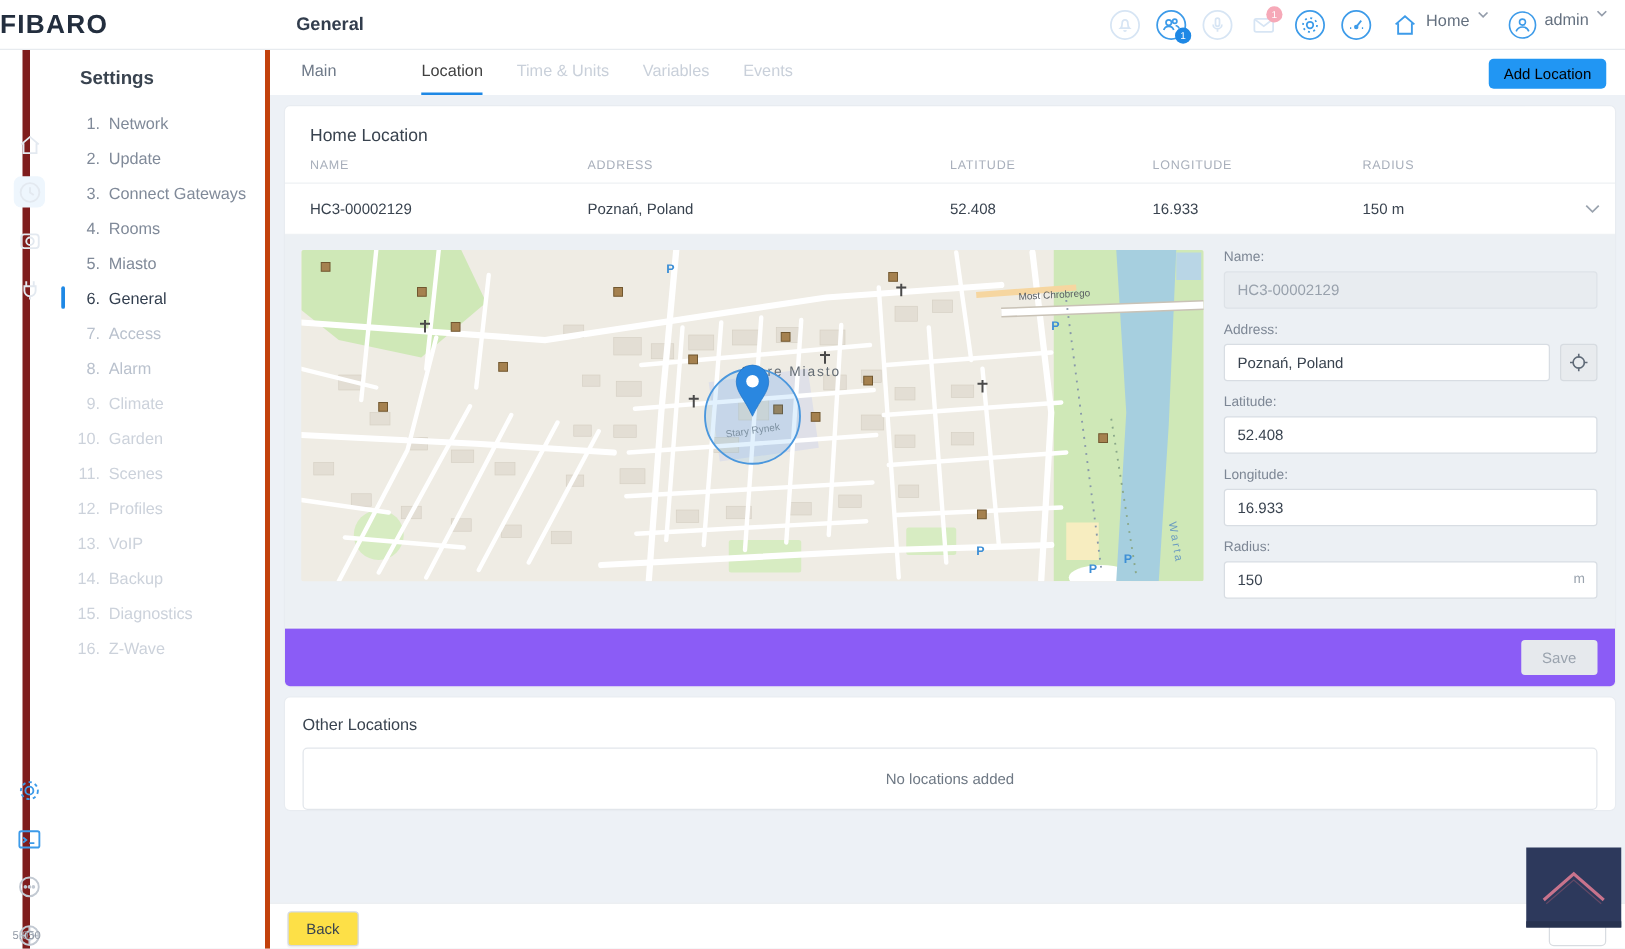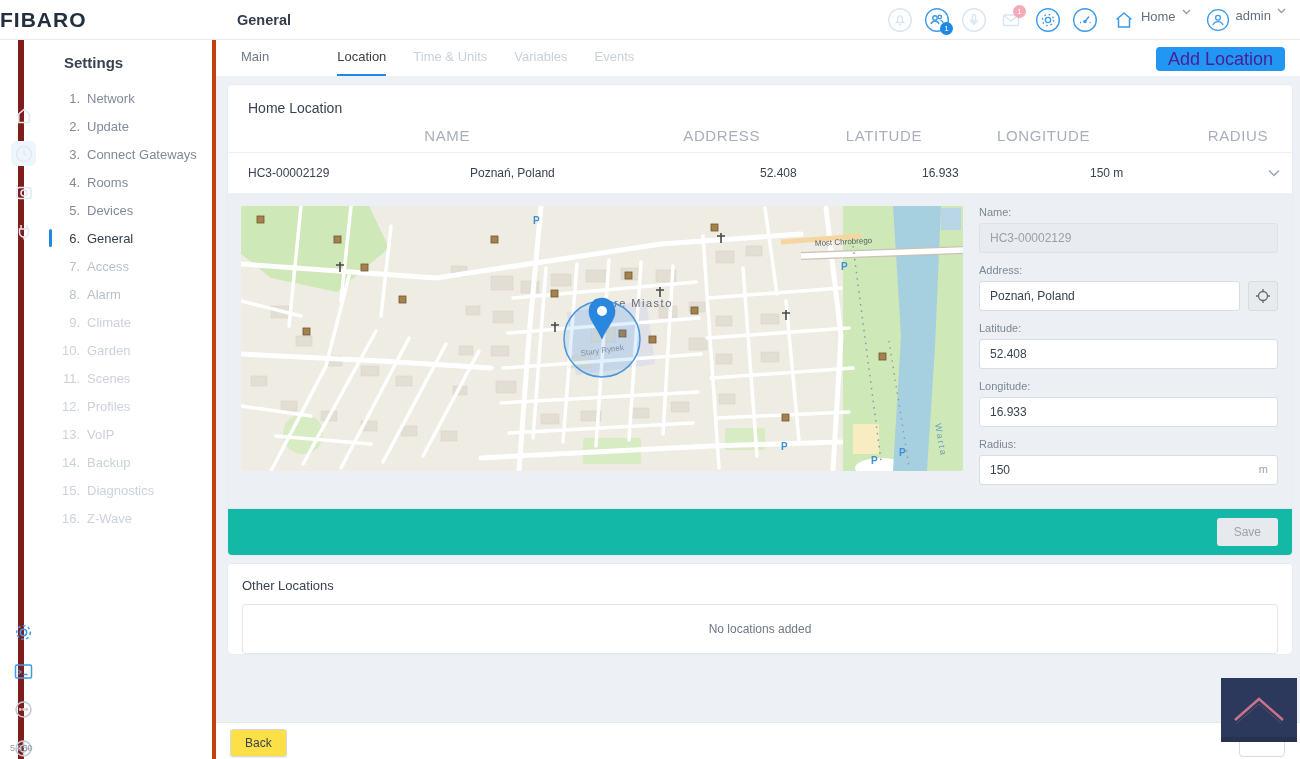--- a/index.html
+++ b/index.html
@@ -39,45 +39,45 @@
   .mi.faint1 { color:#b9c1cd; }
   .mi.faint2 { color:#ccd2db; }
 
   
   .main { position:absolute; top:40px; left:216px; right:0; bottom:0; background:#e9edf2; }
   .tabsbar { position:relative; height:36px; background:#fff; }
   .tabs { display:flex; gap:27px; padding-left:25px; height:36px; }
   .tab { font-size:13px; line-height:34px; color:#c9d0da; cursor:pointer; }
   .tab.dim { color:#6e7988; }
   .tab.active { color:#404040; box-shadow:inset 0 -2px 0 #1e88e5;margin-left:41px; }
-  .add-btn { position:absolute; right:15px; top:7px; height:24px; background:#2196f3; color:#4c1d95; font-size:18px; border:none; border-radius:4px; padding:0 12px; cursor:pointer; }
+  .add-btn { position:absolute; right:15px; top:7px; height:24px; background:#2196f3; color:#000000; font-size:12px; border:none; border-radius:4px; padding:0 12px; cursor:pointer; }
 
   .wrap { position:absolute; top:36px; left:0; right:0; bottom:37px; background:#edf1f6; overflow:hidden; }
   .card { background:#fff; border-radius:4px; margin:9px 8px 0 12px; box-shadow:0 0 0 1px rgba(0,0,0,0.02); }
   .card-h { font-size:14px; color:#39434f; padding:15px 20px 11px; }
   .grid-row { display:grid; grid-template-columns:222px 290px 162px 168px 178px 1fr; padding:0 20px; align-items:center; }
   .cols { padding-bottom:8px; }
-  .col-lab { font-size:15px; letter-spacing:.6px; color:#a8afbb;text-align:right; }
+  .col-lab { font-size:10px; letter-spacing:.6px; color:#a8afbb; }
   .data-row { border-top:1px solid #eef1f4; border-bottom:1px solid #eef1f4; height:42px; font-size:12px; color:#39434f; cursor:pointer; }
   .row-caret { justify-self:end; color:#9aa3ae; }
 
   .panel { background:#ecf0f4; padding:12px 14px 12px 13px; display:flex; gap:16px; }
   .map-box { width:722px; height:265px; border-radius:2px; overflow:hidden; flex-shrink:0; cursor:grab; background:#efece4; }
   .form-col { flex:1; }
   .fg { margin-bottom:11px; }
   .fg label { display:block; font-size:11px; color:#7d8795; margin-bottom:5px; }
   .fg input { width:100%; height:30px; border:1px solid #d8dde3; border-radius:3px; font-size:12px; color:#39434f; padding:0 10px; background:#fff; font-family:inherit; }
   .fg input:disabled { background:#e8ecf0; color:#98a1ac; border-color:#dde2e7; }
   .addr-row { display:flex; gap:8px; }
   .addr-row input { flex:1; }
   .locate-btn { width:30px; height:30px; background:#e8ebee; border:1px solid #d6dbe0; border-radius:3px; display:flex; align-items:center; justify-content:center; color:#5f6a77; cursor:pointer; flex-shrink:0; }
   .radius-wrap { position:relative; }
   .unit { position:absolute; right:10px; top:8px; font-size:11px; color:#9aa3ae; }
 
-  .card-f { border-top:1px solid #e3e7eb; background:#14b8a6; padding:9px 14px; text-align:right; border-radius:0 0 4px 4px; }
+  .card-f { border-top:1px solid #e3e7eb; background:#8b5cf6; padding:9px 14px; text-align:right; border-radius:0 0 4px 4px; }
   .save-btn { background:#e6e9ed; border:none; border-radius:3px; padding:7px 17px; font-size:12px; color:#9aa3ae; cursor:pointer; font-family:inherit; }
 
   .card2-h { font-size:13px; color:#39434f; padding:14px 14px 11px; }
   .empty-box { margin:0 14px 14px; border:1px solid #e2e6eb; border-radius:4px; height:50px; display:flex; align-items:center; justify-content:center; font-size:12px; color:#6e7884; }
 
   
   .footbar { position:absolute; bottom:0; left:216px; right:0; height:37px; background:#fff; border-top:1px solid #e6eaee; z-index:15; }
   .back-btn { position:absolute; left:14px; top:6px; background:#fde047; border:1px solid #d4d9df; border-radius:3px; padding:6px 14px; font-size:12px; color:#39434f; cursor:pointer; box-shadow:0 1px 1px rgba(0,0,0,.05); font-family:inherit; }
   .mini-btn { position:absolute; right:15px; bottom:2px; width:46px; height:21px; background:#fff; border:1px solid #d8dce1; border-radius:4px; z-index:16; cursor:pointer; }
   .widget { position:absolute; right:3px; bottom:17px; width:76px; height:64px; background:#2d395c; z-index:18; cursor:pointer; }
@@ -230,21 +230,21 @@
     <div class="mi mid">
         <span class="num">3.</span>
         <span>Connect Gateways</span>
       </div>
     <div class="mi mid">
         <span class="num">4.</span>
         <span>Rooms</span>
       </div>
     <div class="mi mid">
         <span class="num">5.</span>
-        <span>Devices</span>
+        <span>Miasto</span>
       </div>
     <div class="mi active">
         <span class="bar"></span>
         <span class="num">6.</span>
         <span>General</span>
       </div>
     <div class="mi faint1">
         <span class="num">7.</span>
         <span>Access</span>
       </div>

